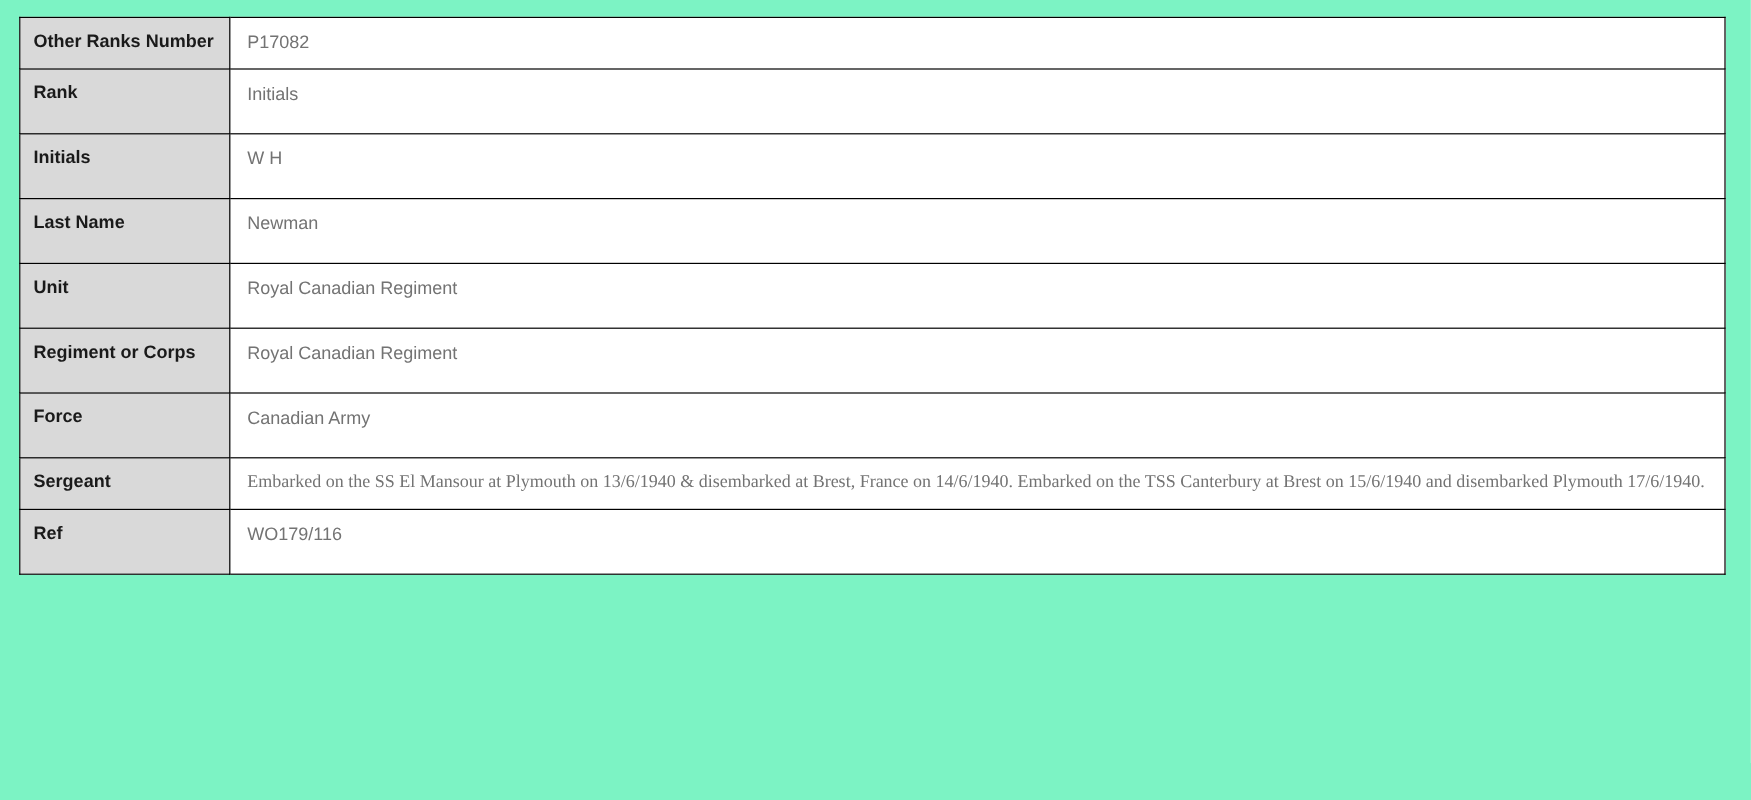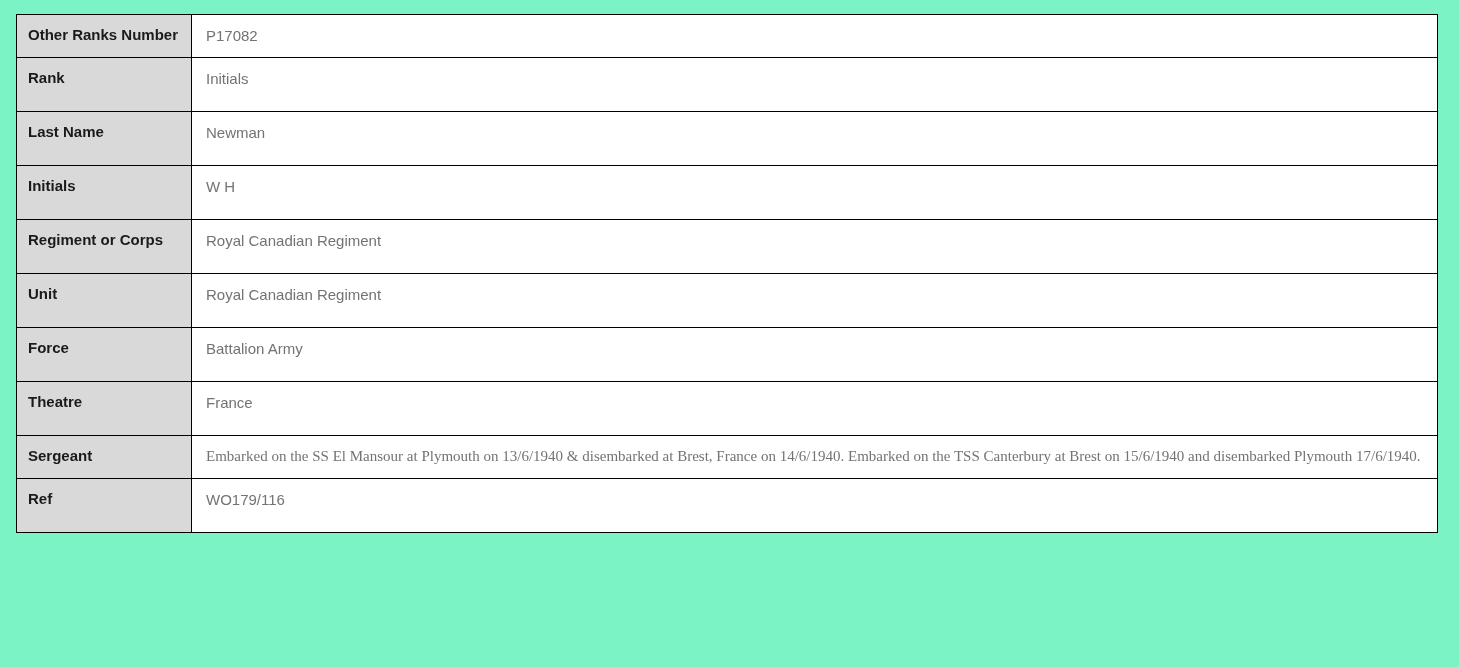--- a/index.html
+++ b/index.html
@@ -65,42 +65,38 @@
     <tbody>
       <tr class="row-tall">
         <th>Other Ranks Number</th>
         <td>P17082</td>
       </tr>
       <tr class="row-std">
         <th>Rank</th>
         <td>Initials</td>
       </tr>
       <tr class="row-std">
+        <th>Initials</th>
+        <td>W H</td>
+      </tr>
+      <tr class="row-std">
         <th>Last Name</th>
         <td>Newman</td>
       </tr>
       <tr class="row-std">
-        <th>Initials</th>
-        <td>W H</td>
+        <th>Unit</th>
+        <td>Royal Canadian Regiment</td>
       </tr>
       <tr class="row-std">
         <th>Regiment or Corps</th>
         <td>Royal Canadian Regiment</td>
       </tr>
       <tr class="row-std">
-        <th>Unit</th>
-        <td>Royal Canadian Regiment</td>
-      </tr>
-      <tr class="row-std">
         <th>Force</th>
-        <td>Battalion Army</td>
-      </tr>
-      <tr class="row-std">
-        <th>Theatre</th>
-        <td>France</td>
+        <td>Canadian Army</td>
       </tr>
       <tr class="row-tall">
         <th>Sergeant</th>
         <td class="details-cell">Embarked on the SS El Mansour at Plymouth on 13/6/1940 &amp; disembarked at Brest, France on 14/6/1940. Embarked on the TSS Canterbury at Brest on 15/6/1940 and disembarked Plymouth 17/6/1940.</td>
       </tr>
       <tr class="row-std">
         <th>Ref</th>
         <td>WO179/116</td>
       </tr>
     </tbody>

